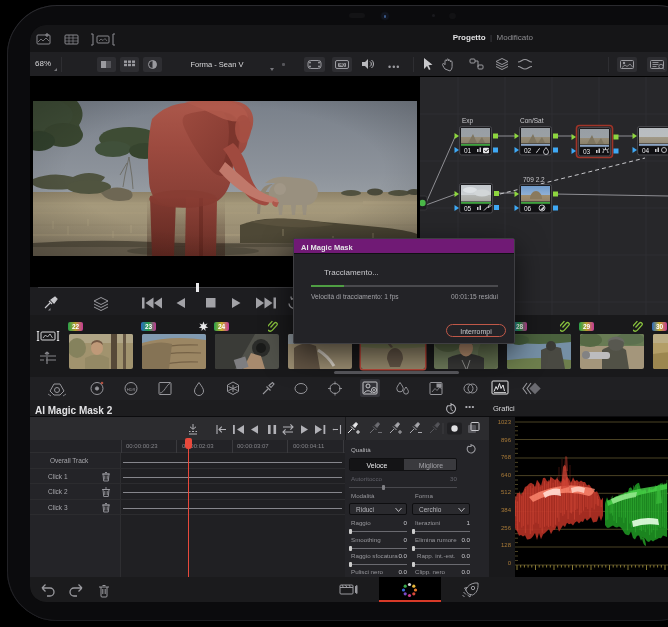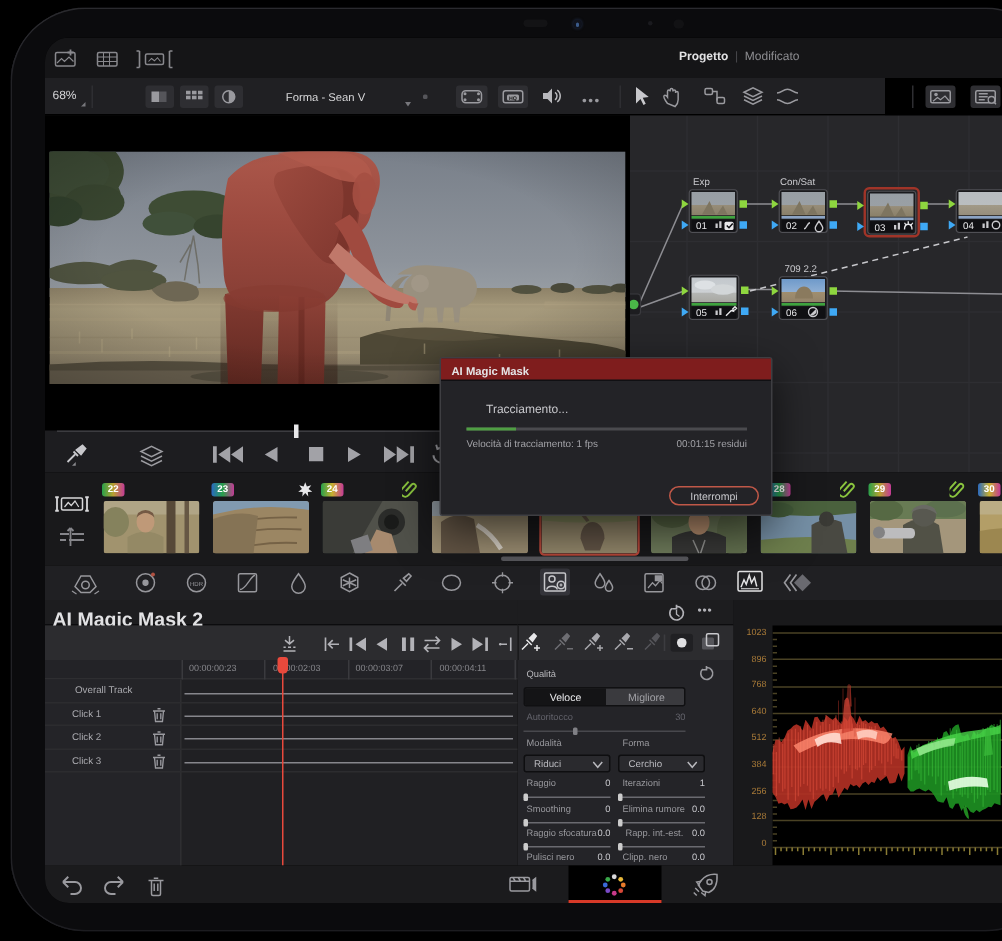--- a/index.html
+++ b/index.html
@@ -1,20 +1,20 @@
 <!DOCTYPE html>
 <html><head><meta charset="utf-8"><style>
 *{margin:0;padding:0;box-sizing:border-box}
 html,body{width:668px;height:627px;background:#000;overflow:hidden;font-family:"Liberation Sans",sans-serif}
 .abs{position:absolute}
 #device{position:absolute;left:7px;top:5px;width:700px;height:616px;border-radius:50px;background:#0b0b0d;box-shadow:inset 0 1px 0 #2a2a2e,inset 1px 0 0 #222226,inset 0 -1px 0 #1c1c20}
 #screen{position:absolute;left:30px;top:25px;width:638px;height:577px;border-radius:16px 0 0 16px;background:#000;overflow:hidden}
 
 #topbar{left:0;top:0;width:638px;height:27px;background:#151517}
-#toolbar{left:0;top:27px;width:560px;height:25px;background:#202023;border-bottom:1px solid #000}
+#toolbar{left:0;top:27px;width:638px;height:25px;background:#202023;border-bottom:1px solid #000}
 .tbtn{position:absolute;top:5px;height:15px;background:#2e2e32;border-radius:2px}
 
 #viewer{left:0;top:52px;width:390px;height:210px;background:#000}
 #nodes{left:390px;top:52px;width:248px;height:238px;background:#27272a;overflow:hidden}
 #transport{left:0;top:262px;width:390px;height:28px;background:#1d1d20}
 #strip{left:0;top:290px;width:638px;height:62px;background:#19191b}
 #icontb{left:0;top:352px;width:638px;height:23px;background:#202023}
 #tl{left:0;top:375px;width:315px;height:177px;background:#202023}
 #sliders{left:315px;top:375px;width:144px;height:177px;background:#242428}
 #scopes{left:459px;top:375px;width:179px;height:177px;background:#19191b}
@@ -558,21 +558,21 @@
           <circle cx="6" cy="21" r="4" fill="#8a8a8c"></circle>
         </svg></div>
     <div class="thumb" style="left:623px"><svg width="64" height="35">
           <rect width="64" height="35" fill="#c0a868"></rect>
           <rect width="64" height="9" fill="#c8b88a"></rect>
           <path d="M0,20 q20,-4 45,0 v15 H0 z" fill="#a89050"></path>
         </svg></div>
   </div>
   <div class="abs" id="tl">
     <div class="hdr abs" style="left:0;top:0;width:315px">
-        <div class="abs" style="left:5px;top:5px;font-size:13px;font-weight:bold;color:#e2e2e4">AI Magic Mask 2</div>
+        <div class="abs" style="left:5px;top:5px;font-size:10px;font-weight:bold;color:#e2e2e4">AI Magic Mask 2</div>
       </div>
     <div class="abs" style="left:0;top:17px;width:315px;height:23px;background:#2c2c2f">
       <svg class="abs" style="left:152px;top:6px" width="163" height="13" viewBox="0 0 163 13">
         <g fill="#b2b2b7" stroke="#b2b2b7">
           <g fill="none" stroke-width="1">
               <path d="M11,1 v5 M8,3.8 l3,2.5 3,-2.5 M7,8.5 h1.5 M10,8.5 h2 M13.5,8.5 h1.5 M7,11 h8"></path>
             </g>
           <g fill="none" stroke-width="1.1">
               <path d="M35,2 v9 M44,6.5 h-7 m2.8,-2.8 l-2.8,2.8 2.8,2.8"></path>
             </g>
@@ -709,20 +709,23 @@
       </div>
     <div class="strack" style="left:67px;top:164px;width:58px">
         <div class="shandle" style="left:0px"></div>
       </div>
     <div class="sl" style="left:6px;top:168px">Pulisci nero</div>
       <div class="sv" style="left:48px;top:168px;width:14px">0.0</div>
     <div class="sl" style="left:70px;top:168px">Clipp. nero</div>
       <div class="sv" style="left:111px;top:168px;width:14px">0.0</div>
   </div>
   <div class="abs" id="scopes">
+    <div class="hdr abs" style="left:0;top:0;width:179px">
+        <div class="abs" style="left:4px;top:4px;font-size:7.5px;color:#d8d8da">Grafici</div>
+      </div>
     <div class="glabel" style="left:0px;top:19px">1023</div>
     <div class="glabel" style="left:0px;top:36.6px">896</div>
     <div class="glabel" style="left:0px;top:54.2px">768</div>
     <div class="glabel" style="left:0px;top:71.8px">640</div>
     <div class="glabel" style="left:0px;top:89.4px">512</div>
     <div class="glabel" style="left:0px;top:107px">384</div>
     <div class="glabel" style="left:0px;top:124.6px">256</div>
     <div class="glabel" style="left:0px;top:142.2px">128</div>
     <div class="glabel" style="left:0px;top:159.8px">0</div>
     <div class="abs" style="left:26px;top:17px;width:153px;height:160px;background:#000">
@@ -943,21 +946,21 @@
     </svg>
     <svg class="abs" style="left:432px;top:4px" width="18" height="17" viewBox="0 0 18 17">
       <g stroke="#9a9a9f" fill="none" stroke-width="1">
           <path d="M16,2 c-4,-0.5 -8,1 -10.5,4 l-2,3 3,4 4,1 c3.5,-1.5 6,-5 5.5,-12 z"></path>
           <circle cx="11" cy="7" r="1.7"></circle>
           <path d="M5.5,6.5 l-3,0.5 2,2.5 M8.5,13 l-0.5,3 -2.5,-2 M1.5,11 l2.5,2.5 M0.5,14 l2,2"></path>
         </g>
     </svg>
   </div>
   <div class="abs" id="dialog" style="left:263px;top:213px;width:222px;height:106px;background:#232327;border:1px solid #3e3e42;border-radius:2px;box-shadow:0 10px 30px rgba(0,0,0,0.65)">
-    <div class="abs" style="left:0;top:0;width:100%;height:15px;background:#7f1d1d;border-bottom:1px solid #101013">
+    <div class="abs" style="left:0;top:0;width:100%;height:15px;background:#701a75;border-bottom:1px solid #101013">
         <div class="abs" style="left:7px;top:3.5px;font-size:7.5px;font-weight:bold;color:#e4e4e6">AI Magic Mask</div>
       </div>
     <div class="abs" style="left:30px;top:29px;font-size:8px;color:#c8c8cc">Tracciamento...</div>
     <div class="abs" style="left:17px;top:46px;width:187px;height:1.5px;background:#4a4a4e">
         <div class="abs" style="left:0;top:0;width:33px;height:1.5px;background:#4f9e43"></div>
       </div>
     <div class="abs" style="left:17px;top:54px;font-size:6.6px;color:#a2a2a7">Velocità di tracciamento: 1 fps</div>
     <div class="abs" style="left:147px;top:54px;width:57px;font-size:6.6px;color:#a2a2a7;text-align:right">00:01:15 residui</div>
     <div class="abs" style="left:152px;top:85px;width:60px;height:13px;border:1px solid #c05848;border-radius:7px;font-size:7px;color:#c8c8cc;text-align:center;line-height:13px">Interrompi</div>
   </div>

